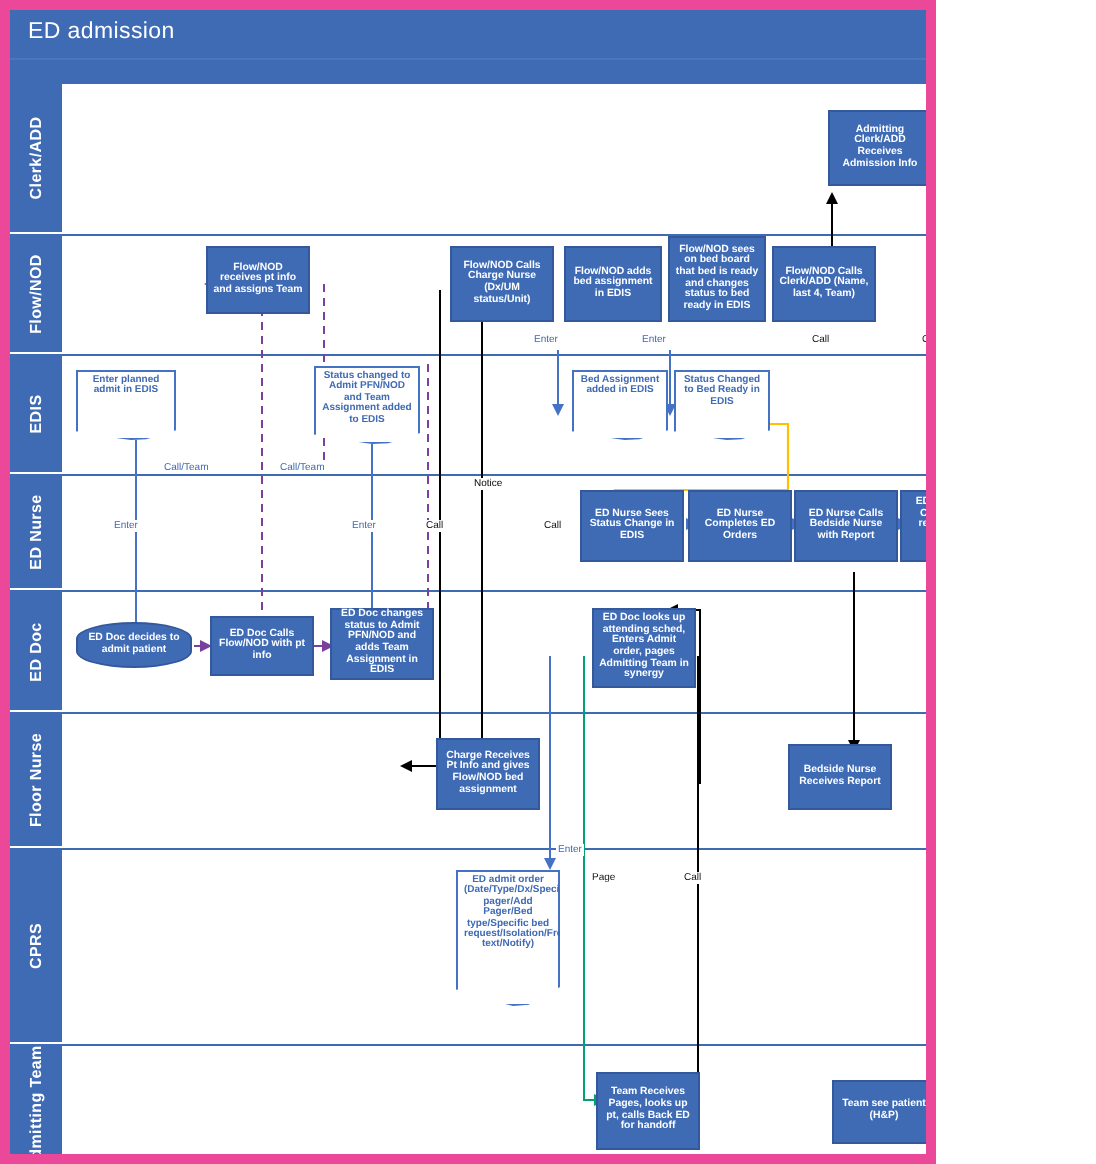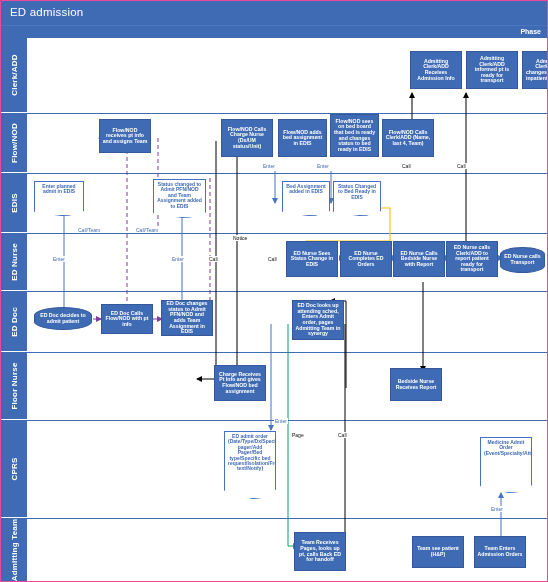--- a/index.html
+++ b/index.html
@@ -1,18 +1,18 @@
 <!DOCTYPE html>
 <html><head>
 <meta charset="utf-8">
 <style>
   html,body{margin:0;padding:0;background:#ffffff;}
   body{font-family:"Liberation Sans",sans-serif;}
-  #page{position:relative;width:548px;height:582px;overflow:hidden;background:#fff;
-        border:1px solid #ec4899;box-sizing:border-box;}
+  #page{position:relative;width:468px;height:582px;overflow:hidden;background:#fff;
+        border:5px solid #ec4899;box-sizing:border-box;}
 
   
   .title-bar{position:absolute;left:0;top:0;width:548px;height:24px;background:#3f6ab4;}
   .title-bar .t{position:absolute;left:9px;top:5px;color:#fff;font-size:11.5px;letter-spacing:.2px;}
   .phase-bar{position:absolute;left:0;top:24px;width:548px;height:13px;background:#3f6ab4;
              border-top:1px solid #4d77bd;}
   .phase-bar .p{position:absolute;right:8px;top:2px;color:#fff;font-size:7px;font-weight:bold;}
 
   
   .lane{position:absolute;left:0;width:548px;box-sizing:border-box;

